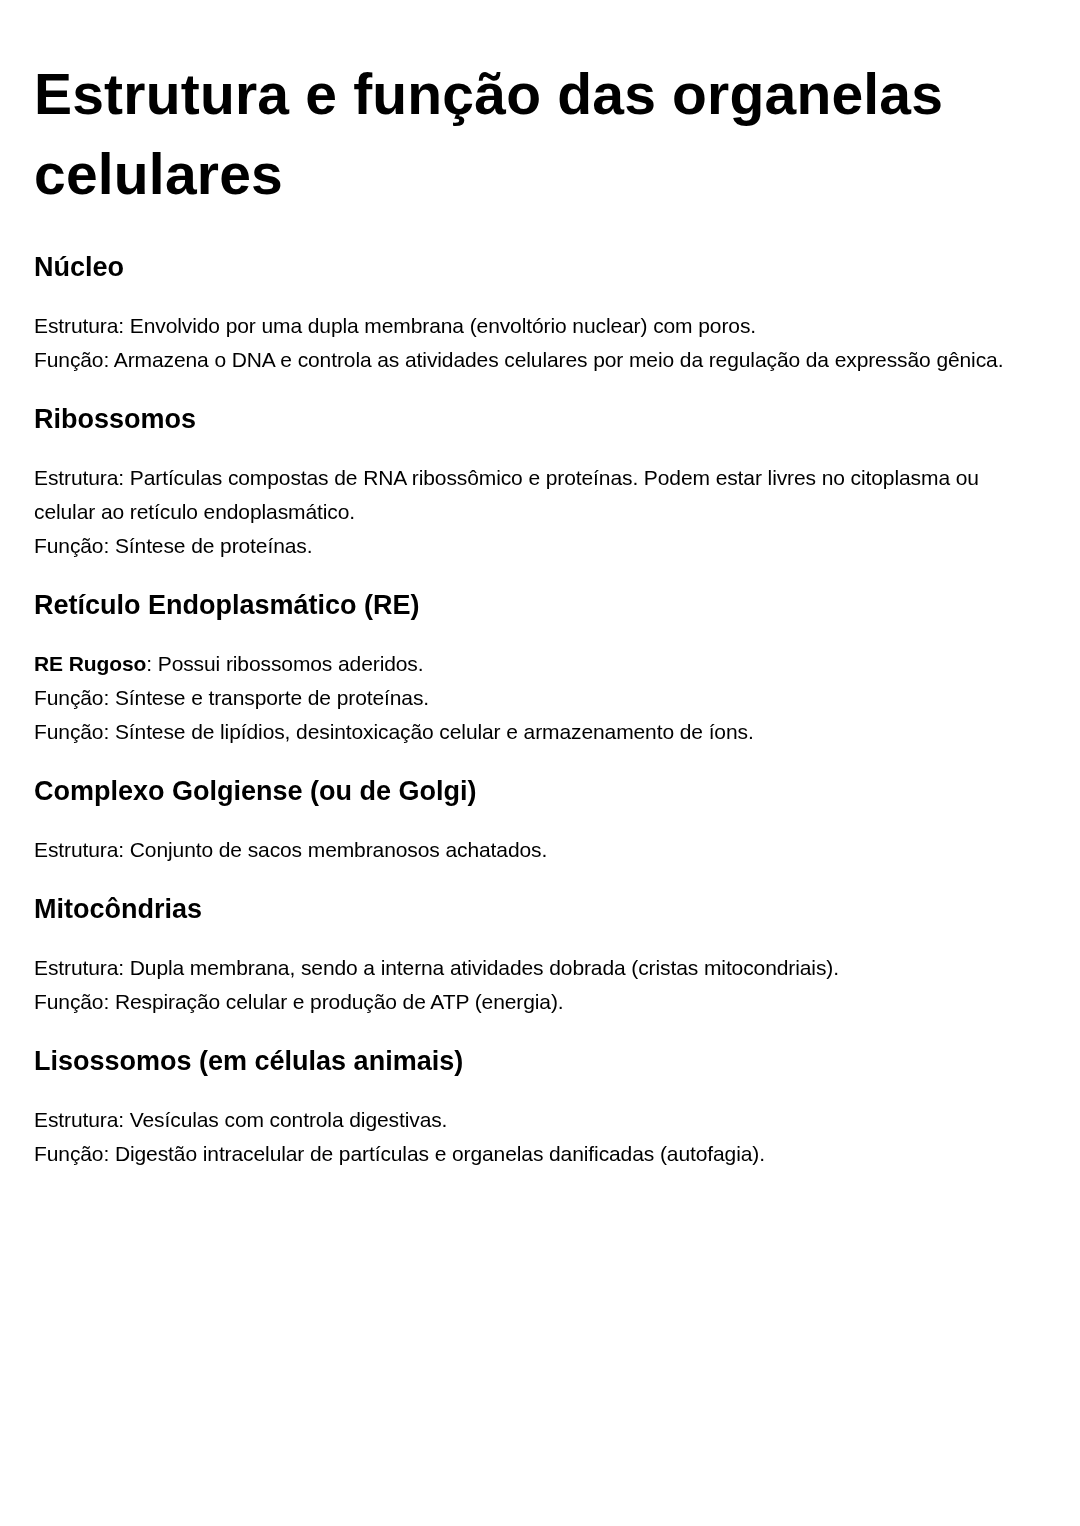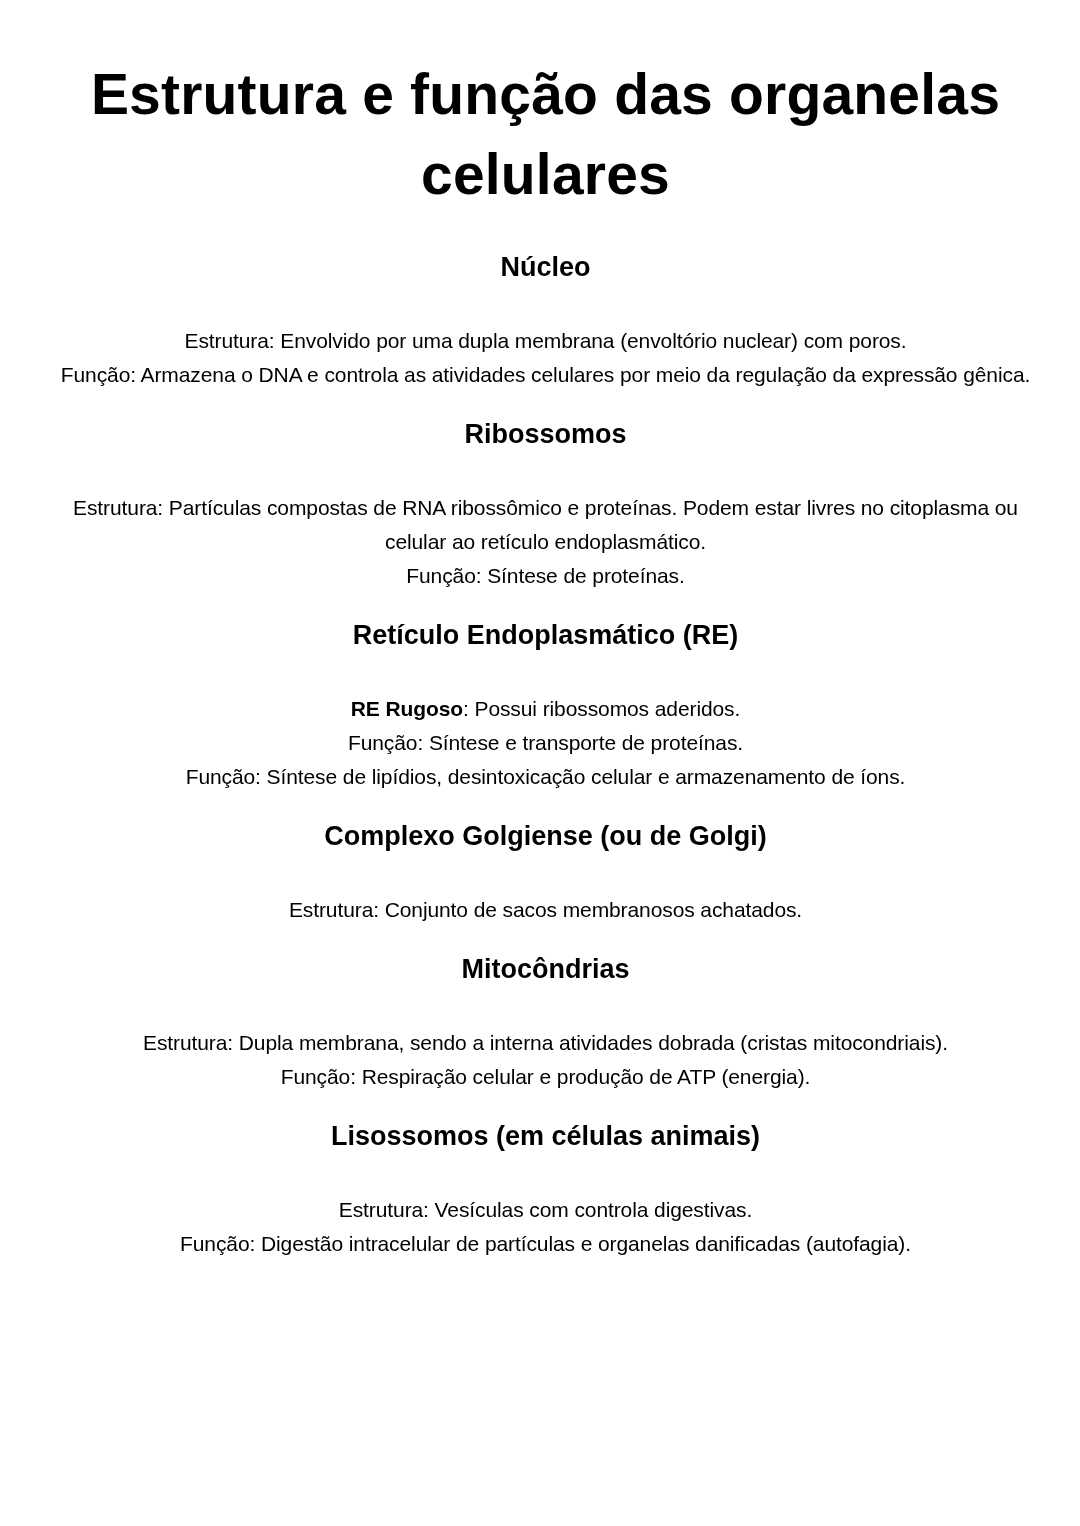--- a/index.html
+++ b/index.html
@@ -5,22 +5,21 @@
     html, body { margin: 0; padding: 0; background: #ffffff; }
     body {
       width: 1080px;
       height: 1526px;
       overflow: hidden;
       color: #000000;
       font-family: "Liberation Sans", "DejaVu Sans", sans-serif;
     }
     .page {
       position: relative;
-      padding: 54px 40px 0 51px;
-      text-align: center;
+      padding: 54px 40px 0 34px;
     }
     h1 {
       margin: 0;
       font-size: 57px;
       line-height: 80px;
       font-weight: 700;
       letter-spacing: 0.2px;
     }
     h2 {
       margin: 0;
@@ -29,21 +28,21 @@
       font-weight: 700;
     }
     p {
       margin: 0;
       font-size: 21px;
       line-height: 34px;
       letter-spacing: -0.1px;
     }
     b { font-weight: 700; }
     .h-nucleo { margin-top: 32px; }
-    .sec h2 + p { margin-top: 36px; }
+    .sec h2 + p { margin-top: 21px; }
     .sec p + p { }
     .sec + .sec { margin-top: 21px; }
   </style>
 </head>
 <body>
 
 <div class="page">
   <h1>Estrutura e função das organelas celulares</h1>
 
   <section class="sec h-nucleo">

